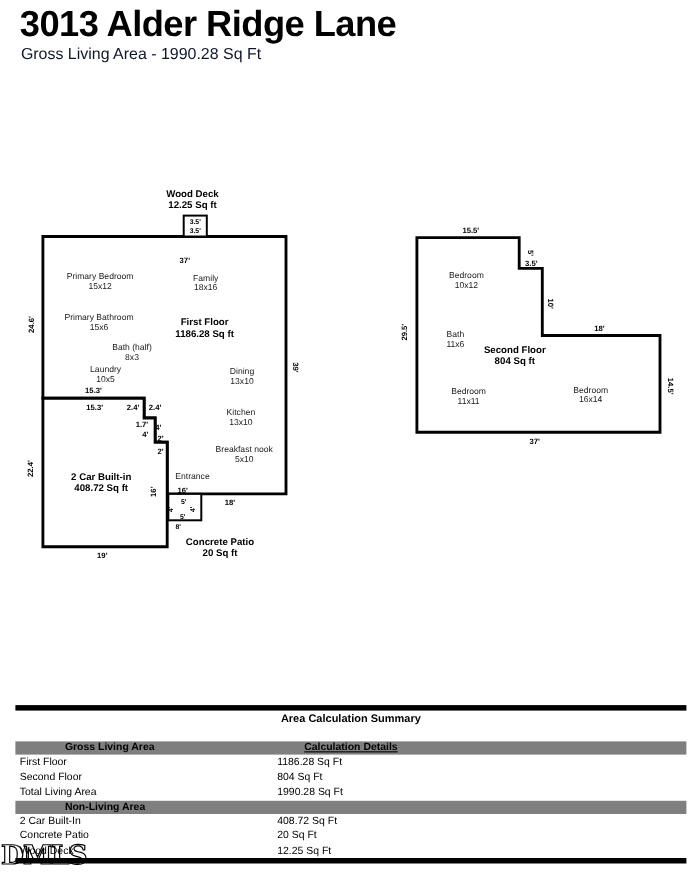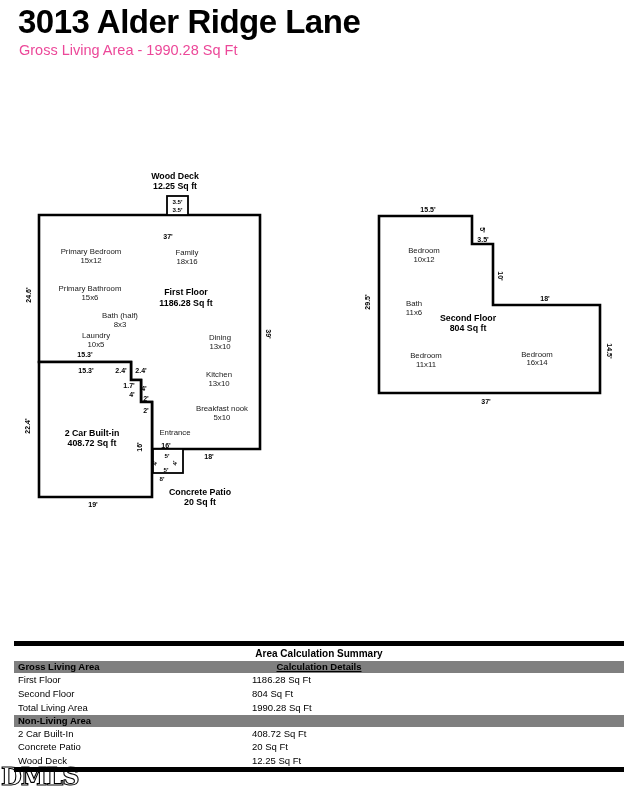--- a/index.html
+++ b/index.html
@@ -1,37 +1,37 @@
 <!DOCTYPE html>
 <html><head>
 <meta charset="utf-8">
 <style>
   html,body{margin:0;padding:0;background:#fff;}
   #page{position:relative;width:636px;height:810px;background:#ffffff;overflow:hidden;
         font-family:"Liberation Sans",sans-serif;color:#000;}
   
   .h1{position:absolute;left:18px;top:6px;font-size:33px;font-weight:bold;line-height:32px;letter-spacing:-0.5px;color:#000;}
-  .sub{position:absolute;left:19px;font-size:14.5px;line-height:18px;color:#ec4899;}
+  .sub{position:absolute;left:19px;font-size:14.5px;line-height:18px;color:#0f172a;}
   .sub1{top:41px;}
   .sub2{top:61px;}
   
   #plan{position:absolute;left:0;top:0;width:636px;height:810px;}
   .wall{fill:#ffffff;stroke:#000;stroke-width:2.6;stroke-linejoin:miter;}
   .wall-thin{fill:#ffffff;stroke:#000;stroke-width:1.8;stroke-linejoin:miter;}
   text{font-family:"Liberation Sans",sans-serif;}
   .dim{font-size:7px;font-weight:bold;fill:#000;text-anchor:middle;}
   .dim-sm{font-size:6.2px;font-weight:bold;fill:#000;text-anchor:middle;}
   .room{font-size:7.8px;fill:#1a1a1a;text-anchor:middle;}
   .pbold{font-size:8.8px;font-weight:bold;fill:#000;text-anchor:middle;}
   
   .tbl{position:absolute;left:14px;top:641px;width:610px;font-size:9.5px;z-index:2;}
   .tbl-bar{height:4.5px;background:#000;}
-  .tbl-title{height:15px;line-height:15px;text-align:center;font-weight:bold;font-size:10px;}
+  .tbl-title{height:28px;line-height:15px;text-align:center;font-weight:bold;font-size:10px;}
   .tbl-gray{position:relative;height:12px;line-height:12px;background:#7f7f7f;font-weight:bold;}
-  .tbl-gray .lbl{padding-left:4px;}
+  .tbl-gray .lbl{padding-left:21px;margin-left:24px;}
   .tbl-gray .center-head{position:absolute;left:0;right:0;top:0;text-align:center;text-decoration:underline;}
   .tbl-row{position:relative;height:14px;line-height:14px;}
   .tbl-row.sm{height:13.5px;line-height:13.5px;}
   .tbl-row .lbl{padding-left:4px;}
   .tbl-row .val{position:absolute;left:238px;top:0;}
   .bold{font-weight:normal;}
   
   #wm{position:absolute;left:0px;top:761px;width:90px;height:32px;z-index:1;}
   #wm text{font-family:"DejaVu Serif","Liberation Serif",serif;font-size:24px;font-weight:bold;
            fill:#ffffff;fill-opacity:0.55;stroke:#000;stroke-width:1.1;letter-spacing:-1px;}

